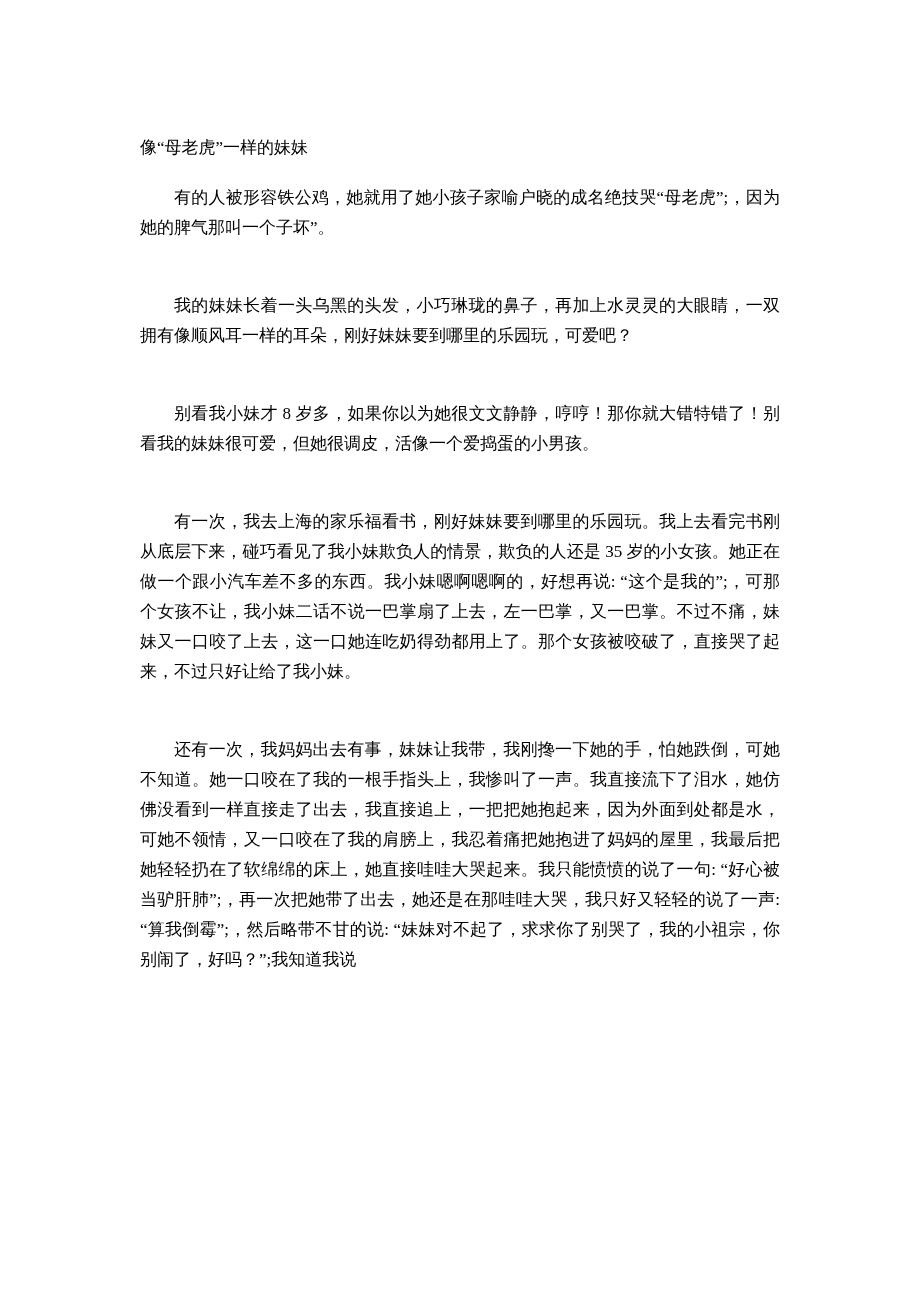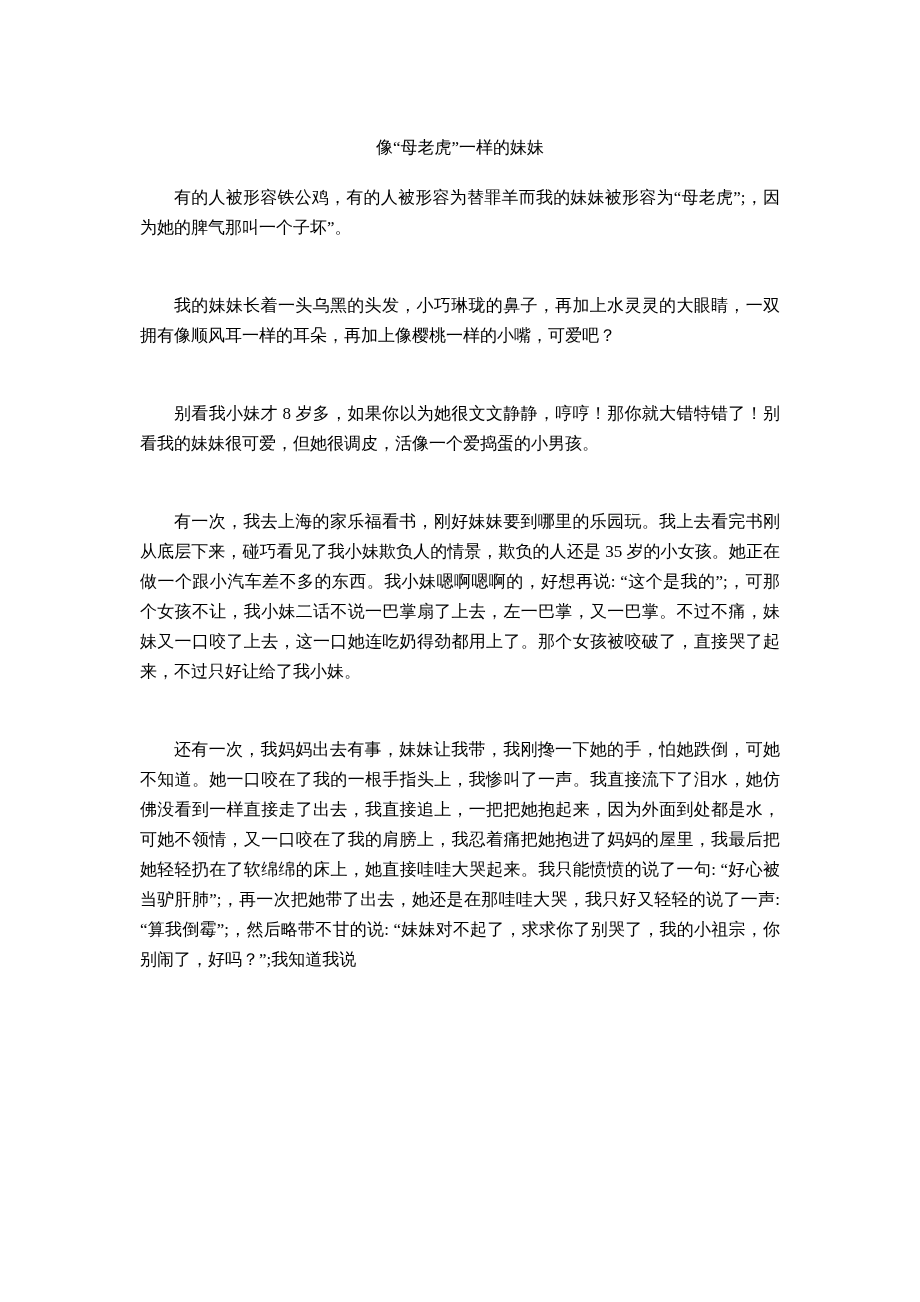--- a/index.html
+++ b/index.html
@@ -18,21 +18,21 @@
   .page {
     width: 920px;
     height: 1302px;
     padding: 133px 140px 0 140px;
     background: #ffffff;
   }
   .doc-title {
     font-size: 17px;
     line-height: 30px;
     font-weight: 400;
-    text-align: center;
+    text-align: left;
     margin: 0 0 20px 0;
   }
   .doc-para {
     font-size: 17px;
     line-height: 30px;
     text-align: justify;
     text-justify: inter-ideograph;
     text-indent: 2em;
     word-wrap: break-word;
     margin: 0 0 48px 0;
@@ -40,23 +40,23 @@
   .doc-para:last-child {
     margin-bottom: 11px;
   }
 </style>
 </head>
 <body>
 
 <div class="page">
   <div class="doc-title">像“母老虎”一样的妹妹</div>
 
-  <p class="doc-para">有的人被形容铁公鸡，有的人被形容为替罪羊而我的妹妹被形容为“母老虎”;，因为她的脾气那叫一个子坏”。</p>
+  <p class="doc-para">有的人被形容铁公鸡，她就用了她小孩子家喻户晓的成名绝技哭“母老虎”;，因为她的脾气那叫一个子坏”。</p>
 
-  <p class="doc-para">我的妹妹长着一头乌黑的头发，小巧琳珑的鼻子，再加上水灵灵的大眼睛，一双拥有像顺风耳一样的耳朵，再加上像樱桃一样的小嘴，可爱吧？</p>
+  <p class="doc-para">我的妹妹长着一头乌黑的头发，小巧琳珑的鼻子，再加上水灵灵的大眼睛，一双拥有像顺风耳一样的耳朵，刚好妹妹要到哪里的乐园玩，可爱吧？</p>
 
   <p class="doc-para">别看我小妹才 8 岁多，如果你以为她很文文静静，哼哼！那你就大错特错了！别看我的妹妹很可爱，但她很调皮，活像一个爱捣蛋的小男孩。</p>
 
 
   <p class="doc-para">有一次，我去上海的家乐福看书，刚好妹妹要到哪里的乐园玩。我上去看完书刚从底层下来，碰巧看见了我小妹欺负人的情景，欺负的人还是 35 岁的小女孩。她正在做一个跟小汽车差不多的东西。我小妹嗯啊嗯啊的，好想再说: “这个是我的”;，可那个女孩不让，我小妹二话不说一巴掌扇了上去，左一巴掌，又一巴掌。不过不痛，妹妹又一口咬了上去，这一口她连吃奶得劲都用上了。那个女孩被咬破了，直接哭了起来，不过只好让给了我小妹。</p>
 
   <p class="doc-para">还有一次，我妈妈出去有事，妹妹让我带，我刚搀一下她的手，怕她跌倒，可她不知道。她一口咬在了我的一根手指头上，我惨叫了一声。我直接流下了泪水，她仿佛没看到一样直接走了出去，我直接追上，一把把她抱起来，因为外面到处都是水，可她不领情，又一口咬在了我的肩膀上，我忍着痛把她抱进了妈妈的屋里，我最后把她轻轻扔在了软绵绵的床上，她直接哇哇大哭起来。我只能愤愤的说了一句: “好心被当驴肝肺”;，再一次把她带了出去，她还是在那哇哇大哭，我只好又轻轻的说了一声: “算我倒霉”;，然后略带不甘的说: “妹妹对不起了，求求你了别哭了，我的小祖宗，你别闹了，好吗？”;我知道我说</p>
 </div>
 
 </body></html>

